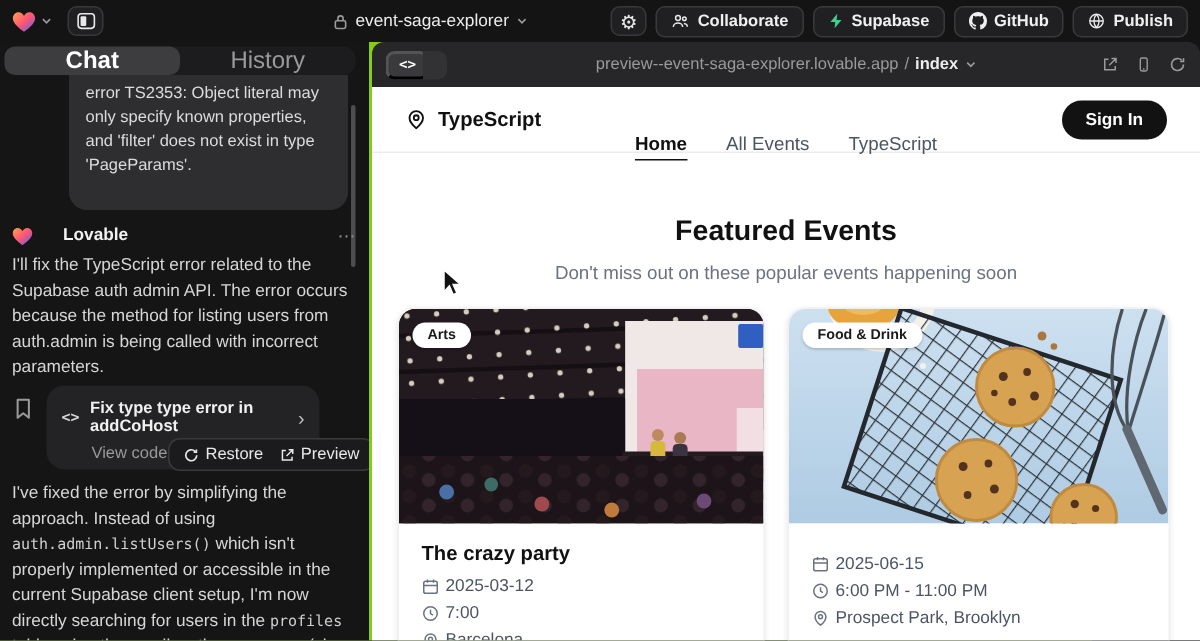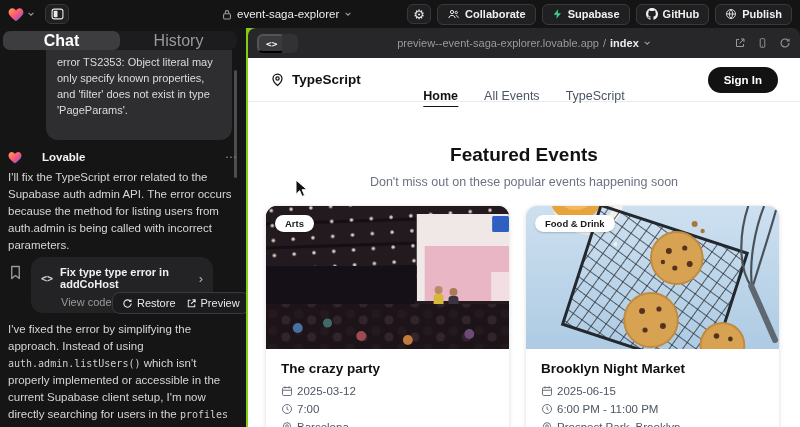--- a/index.html
+++ b/index.html
@@ -398,21 +398,20 @@
                 <circle cx="178" cy="25" r="2.2" fill="#a9773c"></circle>
               <circle cx="90" cy="38" r="2" fill="#f4f1ea"></circle>
               <path d="M228 82C212 60 216 24 224 0" fill="none" stroke="#49525a" stroke-width="2.2"></path>
               <path d="M228 82C224 54 232 20 240 0" fill="none" stroke="#49525a" stroke-width="2.2"></path>
               <path d="M228 82C236 56 246 26 252 4" fill="none" stroke="#49525a" stroke-width="2.2"></path>
               <path d="M227 80L251 134" stroke="#5f6870" stroke-width="6" stroke-linecap="round"></path>
             </svg>
             <span class="tag">Food &amp; Drink</span>
           </div>
           <div class="card-body">
-            <div class="card-title">Brooklyn Night Market</div>
             <div class="meta">
               <div class="meta-row">
                 <svg width="12" height="12" viewBox="0 0 24 24" fill="none" stroke="currentColor" stroke-width="2">
                   <rect x="3" y="5" width="18" height="16" rx="2.5"></rect>
                     <path d="M8 2.5V7M16 2.5V7M3 10.5h18"></path>
                 </svg>
                 <span>2025-06-15</span>
               </div>
               <div class="meta-row">
                 <svg width="12" height="12" viewBox="0 0 24 24" fill="none" stroke="currentColor" stroke-width="2">

